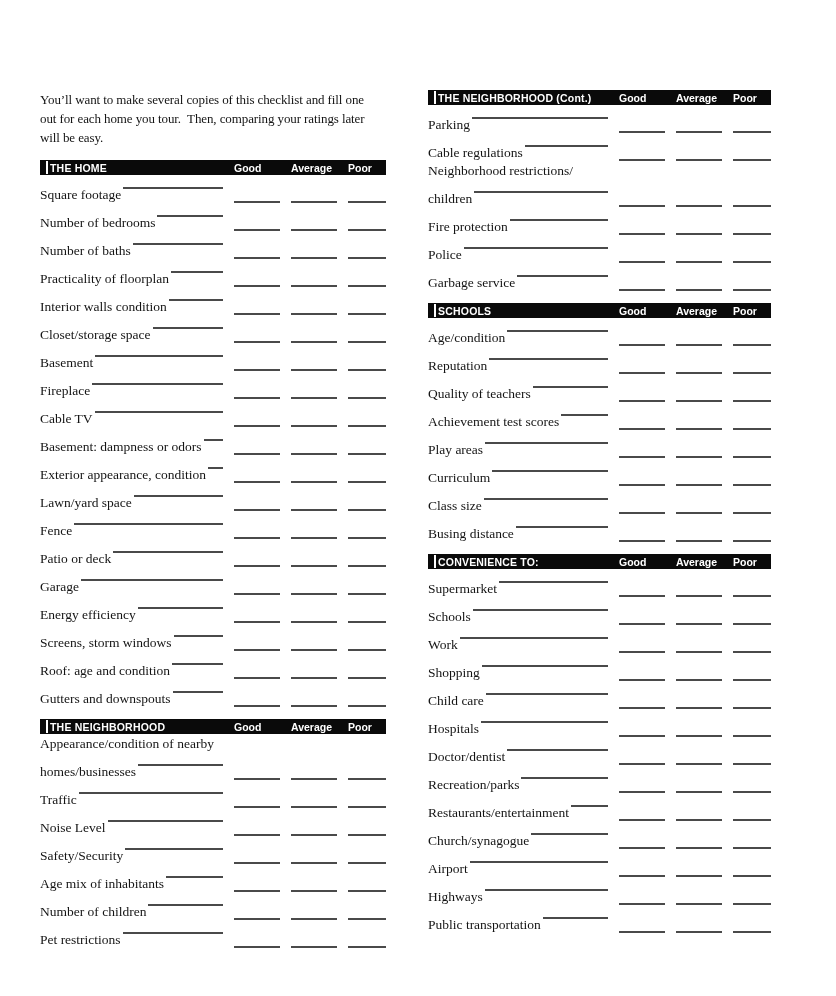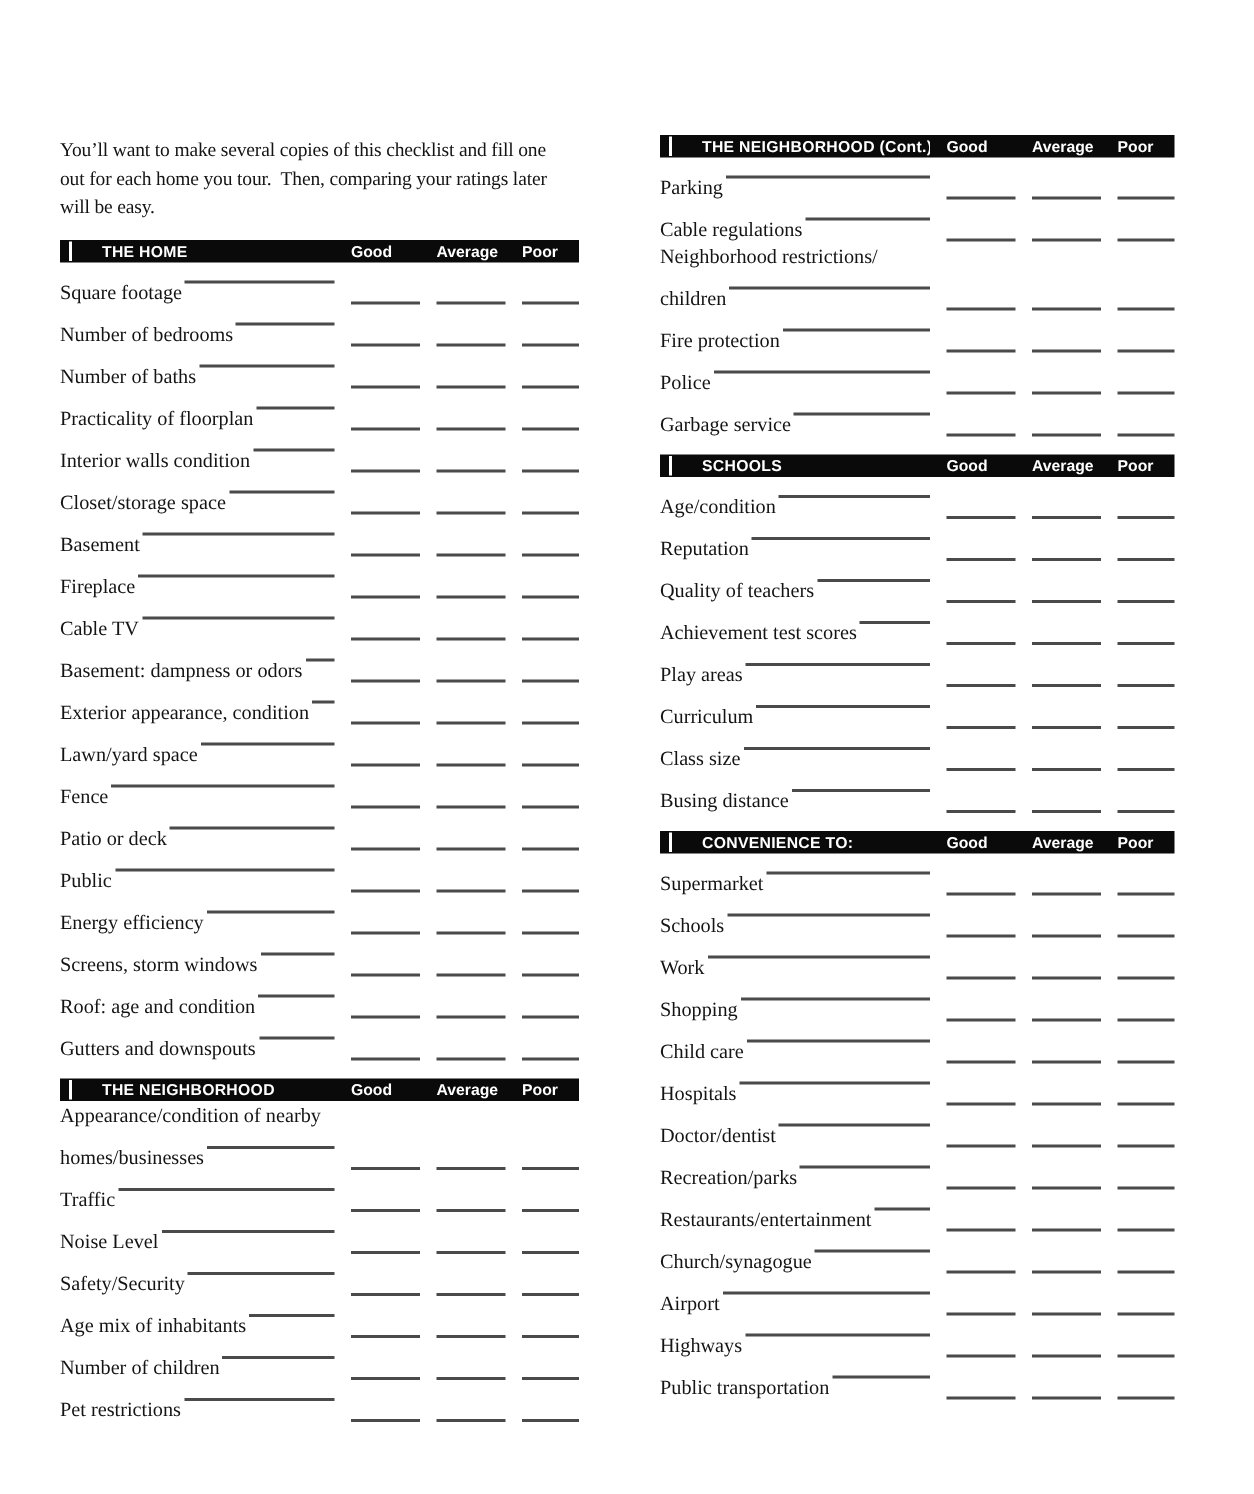--- a/index.html
+++ b/index.html
@@ -13,21 +13,21 @@
   body {
     width: 836px; height: 996px;
     font-family: "Liberation Serif", "DejaVu Serif", serif;
     color: var(--text);
     overflow: hidden;
   }
   .page {
     width: 836px; height: 996px;
     padding: 90px 0 0 40px;
     display: flex;
-    gap: 54px;
+    gap: 42px;
   }
   .col { flex: 0 0 auto; }
   .col-left  { width: 346px; }
   .col-right { width: 343px; }
 
   .intro {
     margin: 0 0 13px 0;
     font-size: 13px;
     line-height: 19px;
     white-space: pre;
@@ -50,21 +50,21 @@
     column-gap: 11px;
     align-items: center;
   }
   .notch {
     position: absolute;
     left: 6px; top: 1px; bottom: 1px;
     width: 2px;
     background: #ffffff;
   }
   .sec-title {
-    padding-left: 28px;
+    padding-left: 10px;
     letter-spacing: 0.2px;
     white-space: nowrap;
     overflow: hidden;
   }
   .rh { text-align: left; white-space: nowrap; }
 
   .row {
     display: grid;
     grid-template-columns: 1fr 46px 46px 38px;
     column-gap: 11px;
@@ -237,21 +237,21 @@
           <div class="label-cell">
             <span class="label-text">Patio or deck</span>
             <span class="fill"></span>
           </div>
           <span class="blank"></span>
           <span class="blank"></span>
           <span class="blank"></span>
         </div>
         <div class="row">
           <div class="label-cell">
-            <span class="label-text">Public</span>
+            <span class="label-text">Garage</span>
             <span class="fill"></span>
           </div>
           <span class="blank"></span>
           <span class="blank"></span>
           <span class="blank"></span>
         </div>
         <div class="row">
           <div class="label-cell">
             <span class="label-text">Energy efficiency</span>
             <span class="fill"></span>

